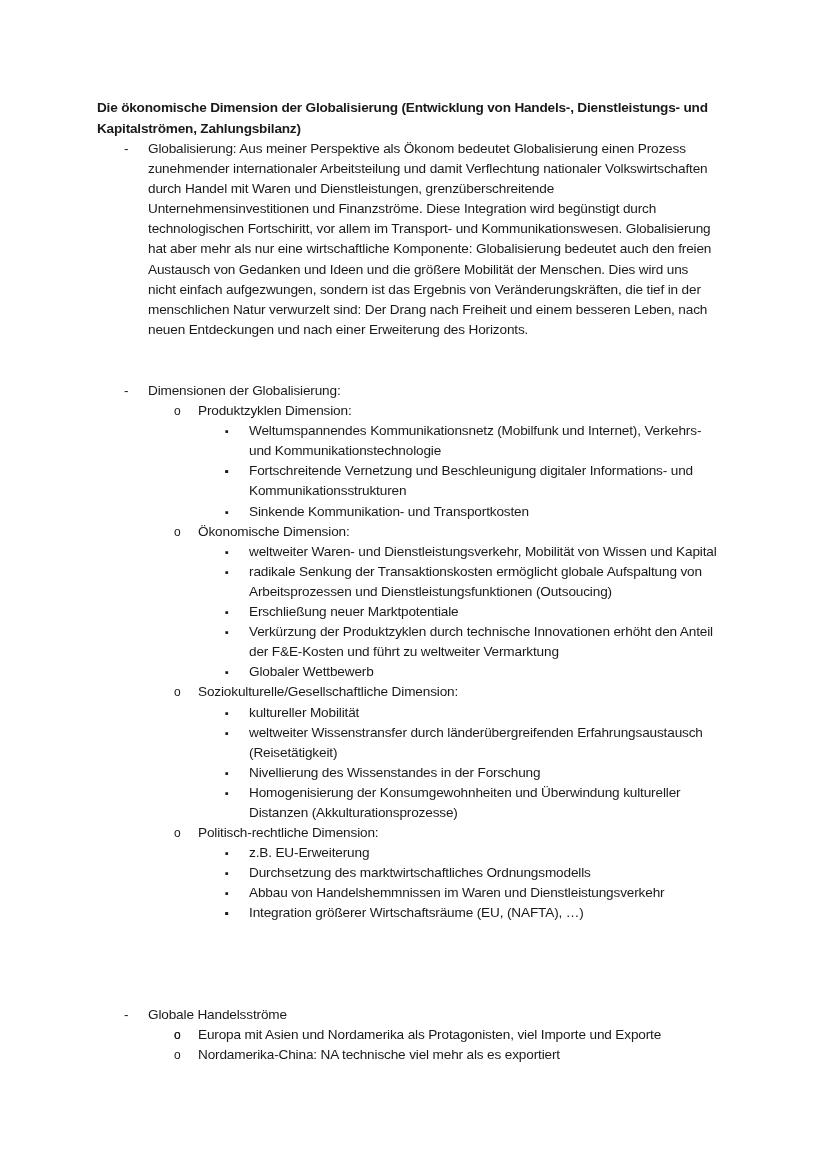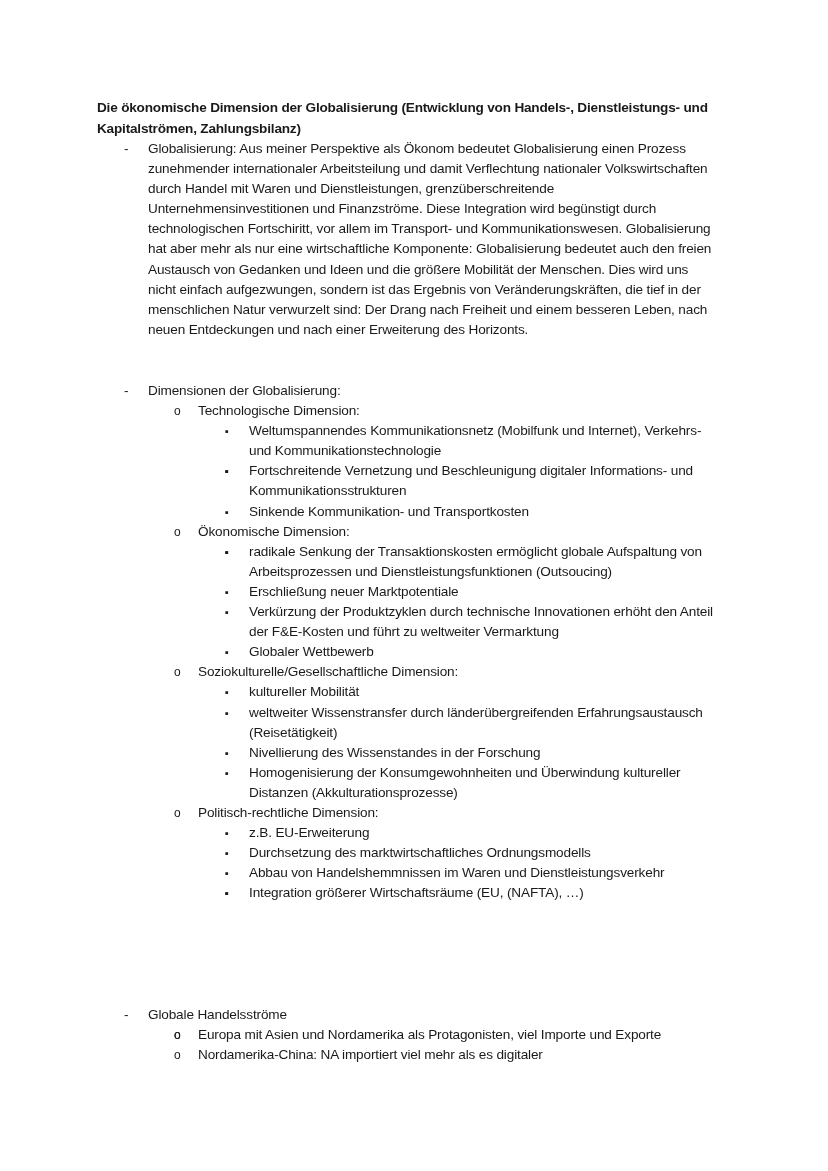--- a/index.html
+++ b/index.html
@@ -88,21 +88,21 @@
   </div>
 
   <div class="block" style="top:381px;">
     <div class="l1">
       <span class="marker">-</span>
       <span>Dimensionen der Globalisierung:</span>
     </div>
 
     <div class="l2">
       <span class="marker">o</span>
-      <span>Technologische Dimension:</span>
+      <span>Produktzyklen Dimension:</span>
     </div>
     <div class="l3">
       <span class="marker">▪</span>
       <span>Weltumspannendes Kommunikationsnetz (Mobilfunk und Internet), Verkehrs- und Kommunikationstechnologie</span>
     </div>
     <div class="l3">
       <span class="marker">▪</span>
     </div>
     <div class="l3">
       <span class="marker">▪</span>
@@ -112,20 +112,21 @@
       <span class="marker">▪</span>
       <span>Sinkende Kommunikation- und Transportkosten</span>
     </div>
 
     <div class="l2">
       <span class="marker">o</span>
       <span>Ökonomische Dimension:</span>
     </div>
     <div class="l3">
       <span class="marker">▪</span>
+      <span>weltweiter Waren- und Dienstleistungsverkehr, Mobilität von Wissen und Kapital</span>
     </div>
     <div class="l3">
       <span class="marker">▪</span>
       <span>radikale Senkung der Transaktionskosten ermöglicht globale Aufspaltung von Arbeitsprozessen und Dienstleistungsfunktionen (Outsoucing)</span>
     </div>
     <div class="l3">
       <span class="marker">▪</span>
       <span>Erschließung neuer Marktpotentiale</span>
     </div>
     <div class="l3">
@@ -190,17 +191,17 @@
     </div>
     <div class="l2">
       <span class="marker">o</span>
     </div>
     <div class="l2">
       <span class="marker">o</span>
       <span>Europa mit Asien und Nordamerika als Protagonisten, viel Importe und Exporte</span>
     </div>
     <div class="l2">
       <span class="marker">o</span>
-      <span>Nordamerika-China: NA importiert viel mehr als es digitaler</span>
+      <span>Nordamerika-China: NA technische viel mehr als es exportiert</span>
     </div>
   </div>
 
 </div>
 
 </body></html>

